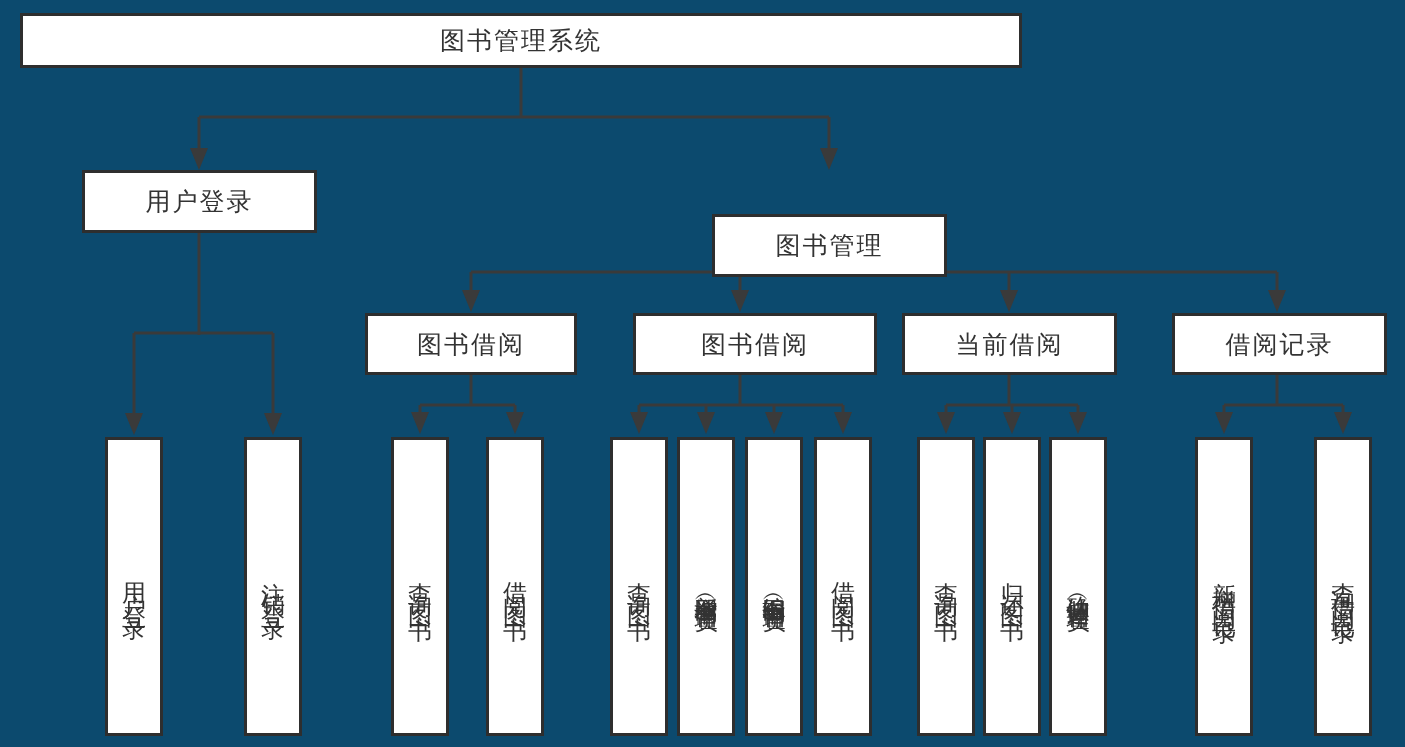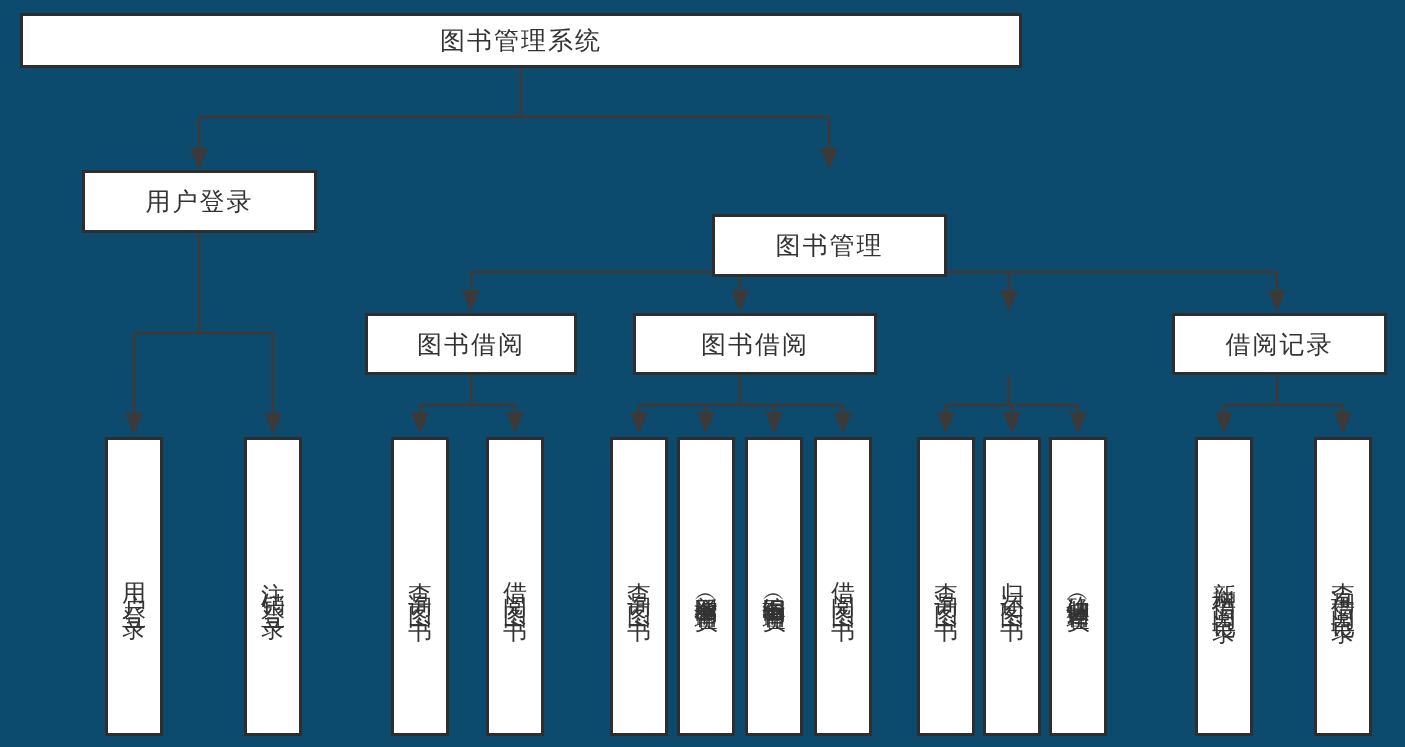--- a/index.html
+++ b/index.html
@@ -50,20 +50,23 @@
   </div>
   <div class="box lv2" style="left:712px;width:235px;margin-top:44px;">
     <span class="lbl">图书管理</span>
   </div>
 
   <div class="box lv3" style="left:365px;width:212px;">
     <span class="lbl">图书借阅</span>
   </div>
   <div class="box lv3" style="left:633px;width:244px;">
     <span class="lbl">图书借阅</span>
+  </div>
+  <div class="box lv3" style="left:902px;width:215px;">
+    <span class="lbl">当前借阅</span>
   </div>
   <div class="box lv3" style="left:1172px;width:215px;">
     <span class="lbl">借阅记录</span>
   </div>
 
   <div class="box leaf" style="left:105px;">
     <span class="lbl">用户登录</span>
   </div>
   <div class="box leaf" style="left:244px;">
     <span class="lbl">注销登录</span>

